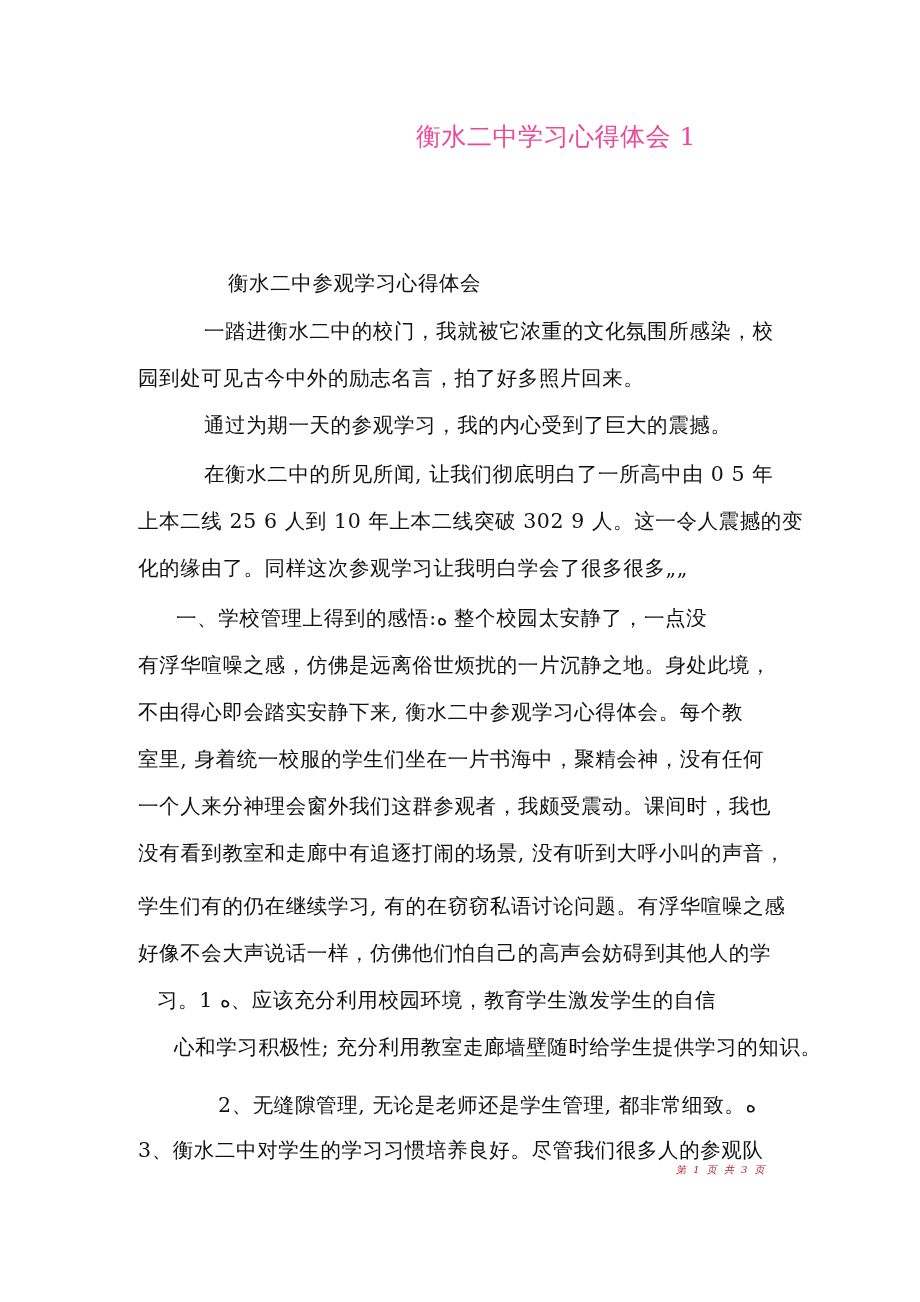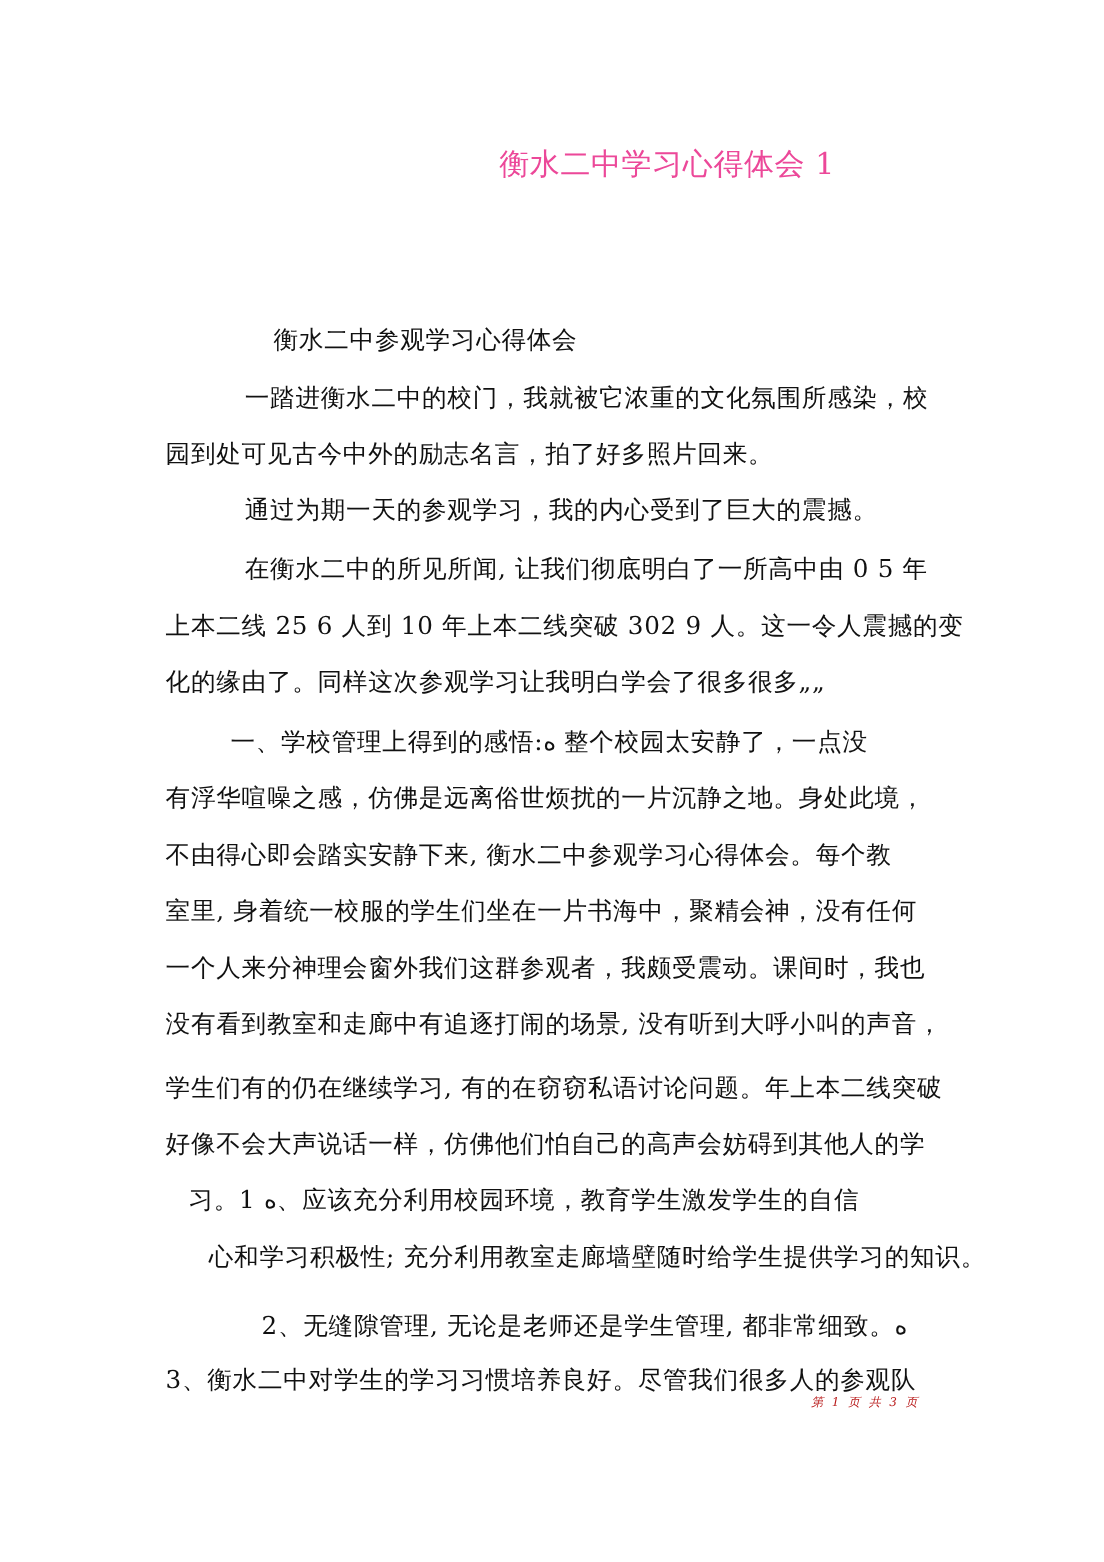--- a/index.html
+++ b/index.html
@@ -63,27 +63,27 @@
 
   <div class="line" style="left:204px; top:316px;">一踏进衡水二中的校门，我就被它浓重的文化氛围所感染，校</div>
   <div class="line" style="left:138px; top:363px;">园到处可见古今中外的励志名言，拍了好多照片回来。</div>
 
   <div class="line" style="left:204px; top:410px;">通过为期一天的参观学习，我的内心受到了巨大的震撼。</div>
 
   <div class="line" style="left:204px; top:459px;">在衡水二中的所见所闻, 让我们彻底明白了一所高中由 0 5 年</div>
   <div class="line" style="left:138px; top:506px;">上本二线 25 6 人到 10 年上本二线突破 302 9 人。这一令人震撼的变</div>
   <div class="line" style="left:138px; top:553px;">化的缘由了。同样这次参观学习让我明白学会了很多很多„„</div>
 
-  <div class="line" style="left:192px; top:603px;">一、学校管理上得到的感悟:ﻩ       整个校园太安静了，一点没</div>
+  <div class="line" style="left:176px; top:603px;">一、学校管理上得到的感悟:ﻩ       整个校园太安静了，一点没</div>
   <div class="line" style="left:138px; top:650px;">有浮华喧噪之感，仿佛是远离俗世烦扰的一片沉静之地。身处此境，</div>
   <div class="line" style="left:138px; top:697px;">不由得心即会踏实安静下来, 衡水二中参观学习心得体会。每个教</div>
   <div class="line" style="left:138px; top:744px;">室里, 身着统一校服的学生们坐在一片书海中，聚精会神，没有任何</div>
   <div class="line" style="left:138px; top:791px;">一个人来分神理会窗外我们这群参观者，我颇受震动。课间时，我也</div>
   <div class="line" style="left:138px; top:838px;">没有看到教室和走廊中有追逐打闹的场景, 没有听到大呼小叫的声音，</div>
-  <div class="line" style="left:138px; top:891px;">学生们有的仍在继续学习, 有的在窃窃私语讨论问题。年上本二线突破</div>
+  <div class="line" style="left:138px; top:891px;">学生们有的仍在继续学习, 有的在窃窃私语讨论问题。有浮华喧噪之感</div>
   <div class="line" style="left:138px; top:938px;">好像不会大声说话一样，仿佛他们怕自己的高声会妨碍到其他人的学</div>
   <div class="line" style="left:138px; top:985px;margin-left:19px;">习。1          ﻩ、应该充分利用校园环境，教育学生激发学生的自信</div>
   <div class="line" style="left:138px; top:1032px;margin-left:36px;">心和学习积极性; 充分利用教室走廊墙壁随时给学生提供学习的知识。</div>
 
   <div class="line" style="left:218px; top:1090px;">2、无缝隙管理, 无论是老师还是学生管理, 都非常细致。ﻩ</div>
   <div class="line" style="left:138px; top:1135px;">3、衡水二中对学生的学习习惯培养良好。尽管我们很多人的参观队</div>
 
   <div class="footer">第 1 页 共 3 页</div>
 </div>
 

